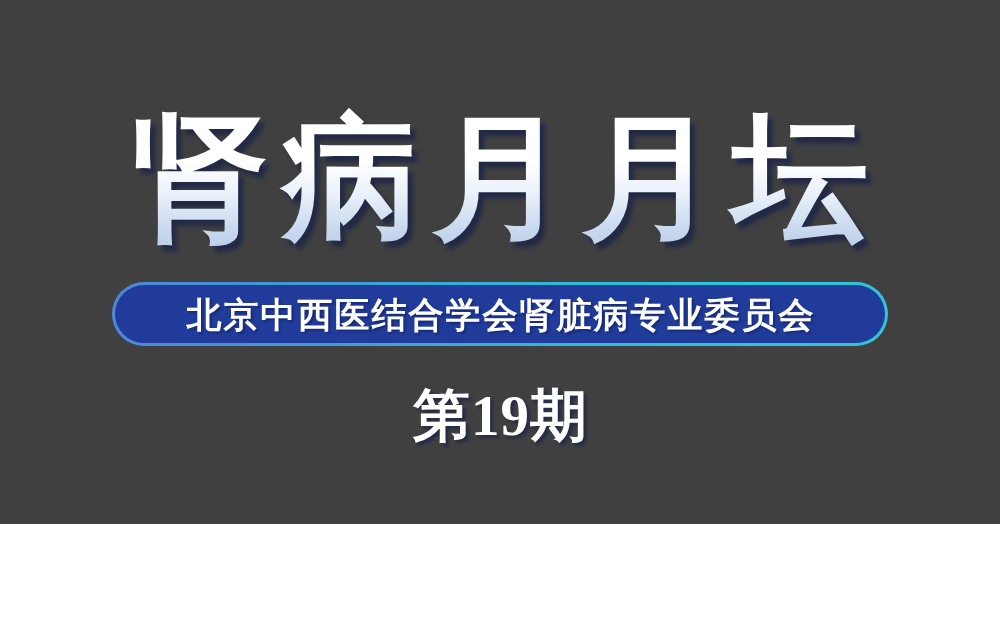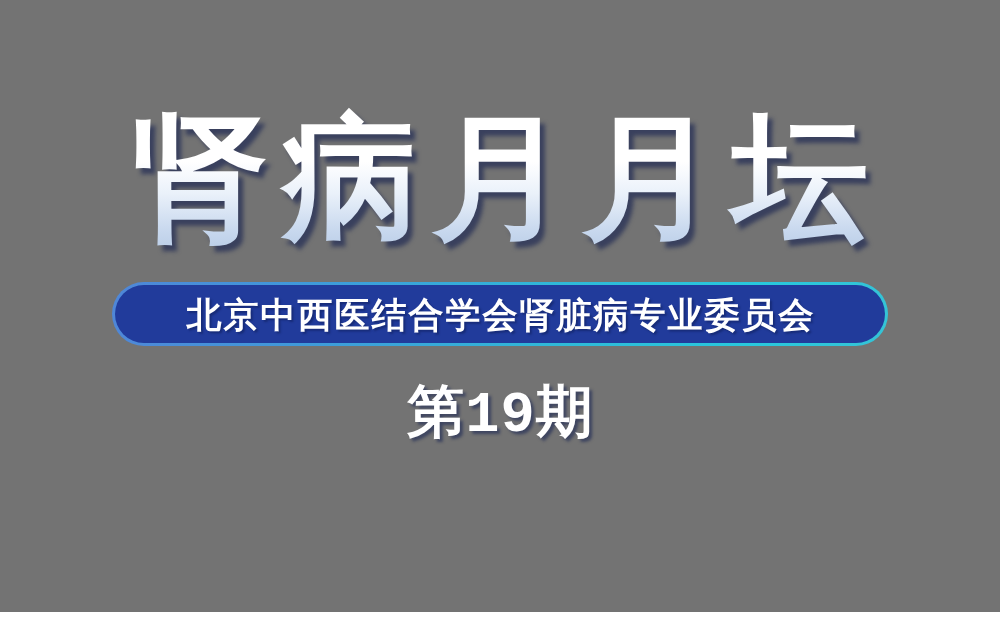--- a/index.html
+++ b/index.html
@@ -9,22 +9,22 @@
   body {
     width: 1000px;
     height: 620px;
     overflow: hidden;
     font-family: "DejaVu Serif", serif;
   }
 
   .poster {
     position: relative;
     width: 1000px;
-    height: 612px;
-    background: #737373;
+    height: 524px;
+    background: #404040;
     overflow: hidden;
   }
 
   
   .title-wrap {
     position: absolute;
     left: 0;
     top: 104px;
     width: 1000px;
     text-align: center;
@@ -111,21 +111,21 @@
   .issue-wrap {
     position: absolute;
     left: 0;
     top: 384px;
     width: 1000px;
     text-align: center;
   }
 
   .issue-text {
     display: inline-block;
-    font-family: Liberation Mono, monospace;
+    font-family: Liberation Serif, serif;
     font-size: 57px;
     font-weight: 700;
     line-height: 1.14;
     color: #ffffff;
     letter-spacing: 1px;
     text-indent: 1px;
     margin: 0;
     white-space: nowrap;
     text-shadow: 3px 3px 3px rgba(10, 24, 78, 0.5);
   }

